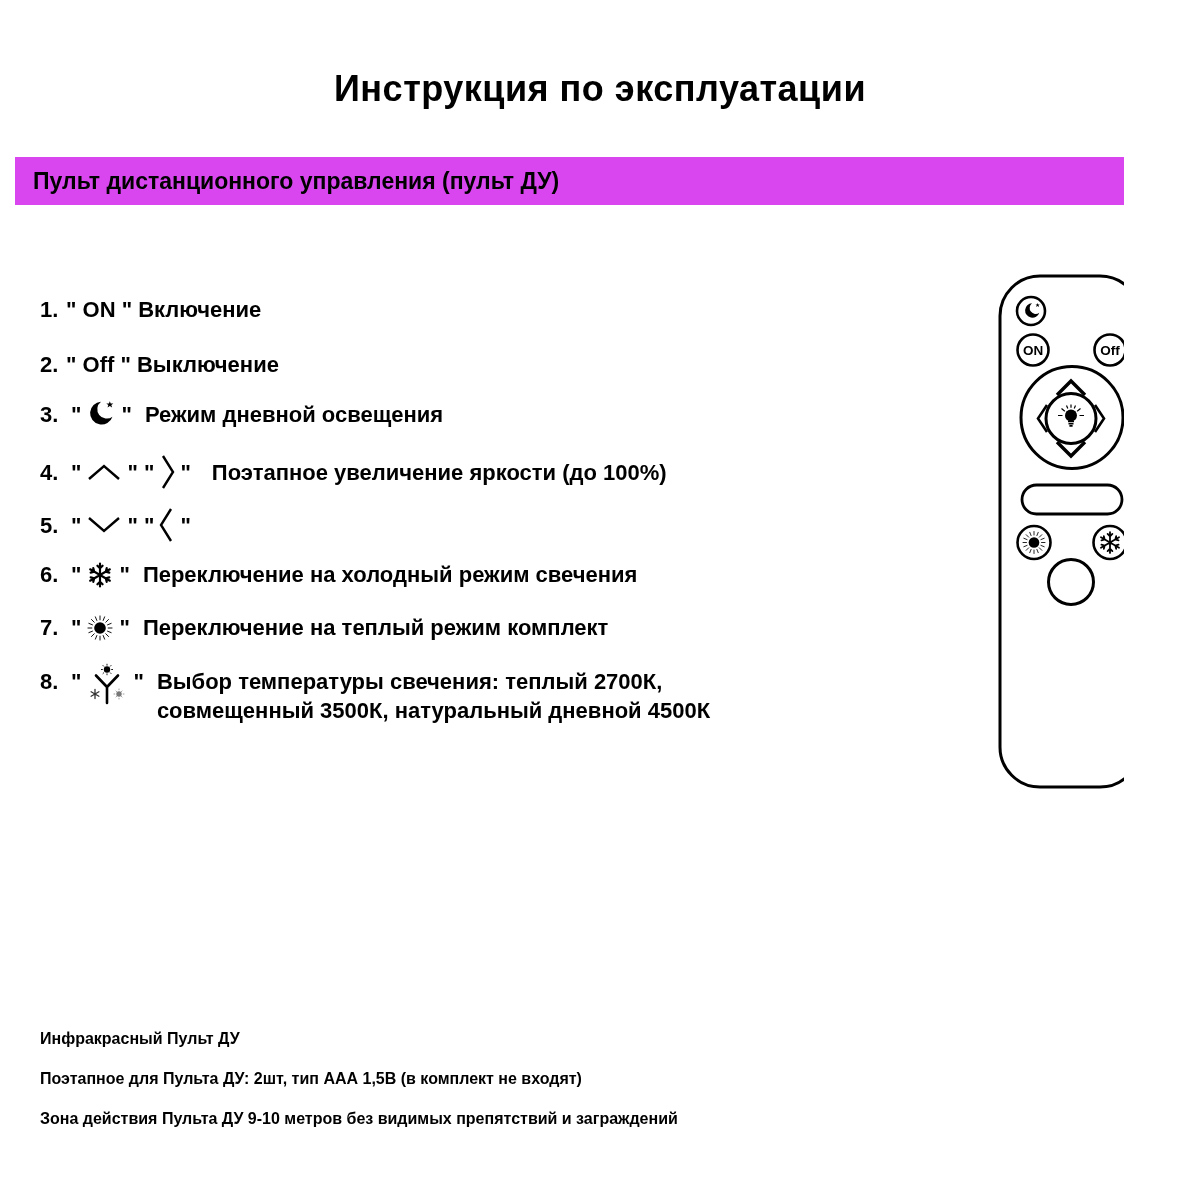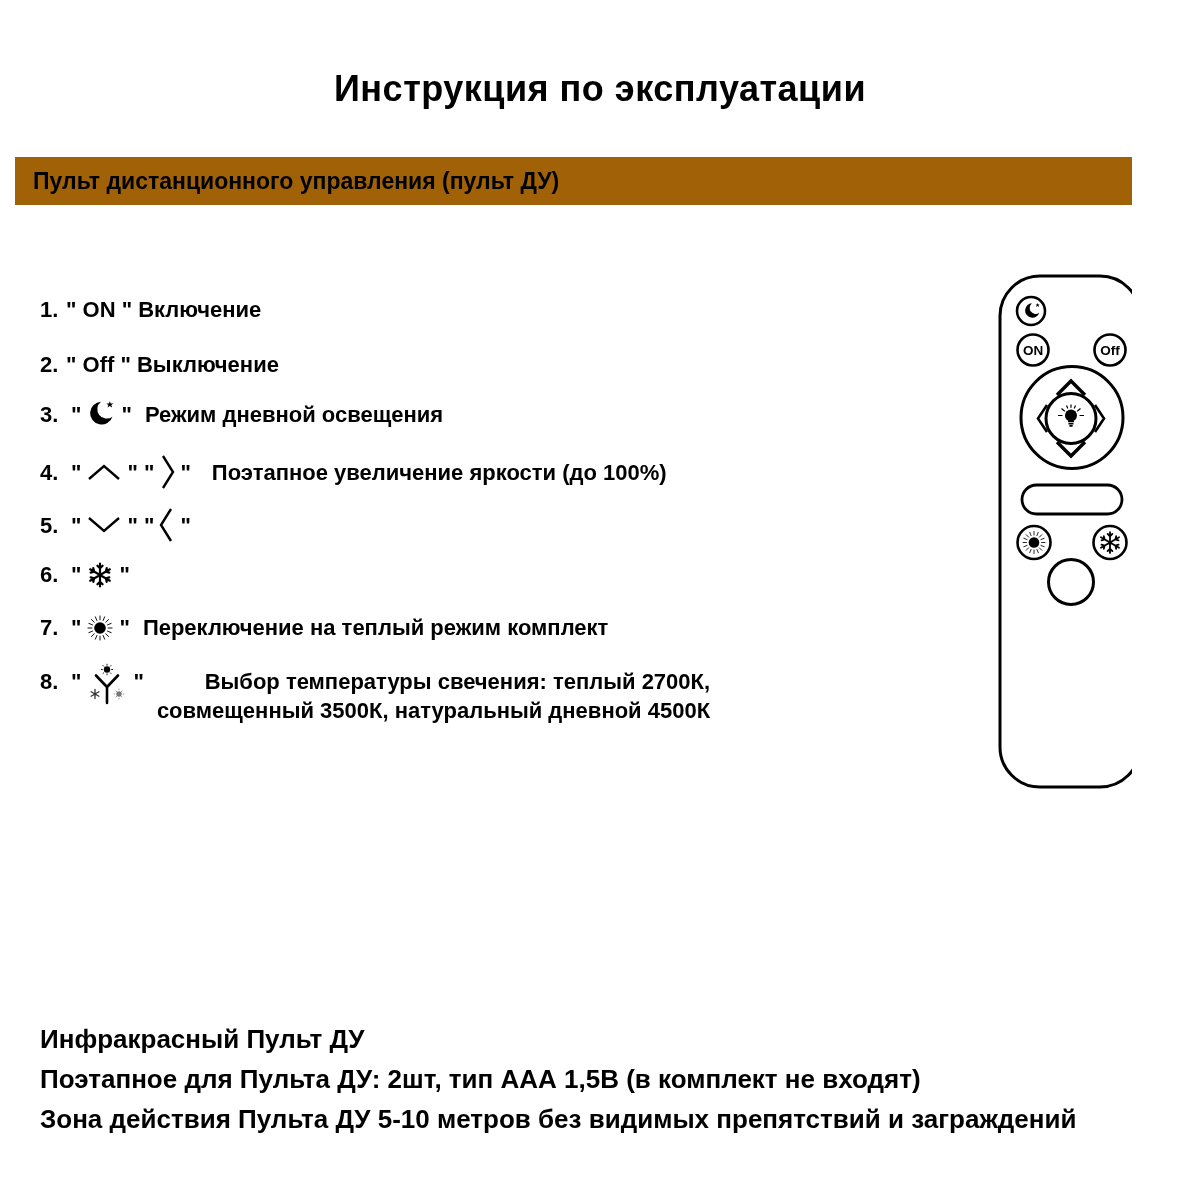--- a/index.html
+++ b/index.html
@@ -1,36 +1,36 @@
 <!DOCTYPE html>
 <html><head>
 <meta charset="utf-8">
 <style>
   html,body{margin:0;padding:0;background:#fff;}
   #page{position:relative;width:1124px;height:1200px;background:#fff;overflow:hidden;
-        font-family:"Liberation Sans",sans-serif;color:#000;padding-left:8px;}
+        font-family:"Liberation Sans",sans-serif;color:#000;}
   .title{position:absolute;top:68px;left:0;width:1200px;text-align:center;
          font-size:36px;font-weight:bold;letter-spacing:0.5px;}
-  .section-bar{position:absolute;left:15px;right:0;height:48px;background:#a16207;
+  .section-bar{position:absolute;left:15px;right:0;height:48px;background:#d946ef;
                display:flex;align-items:center;padding-left:18px;box-sizing:border-box;
                font-size:23px;font-weight:bold;}
   #bar-remote{top:157px;}
   #bar-tech{top:941px;}
   .item{position:absolute;left:40px;display:flex;align-items:center;
         font-size:22px;font-weight:bold;line-height:29px;white-space:nowrap;}
   .item .num{width:26px;flex:none;}
   .item .q{margin:0 5px;}
   .item .txt{margin-left:8px;}
   .item .txt2{margin-left:16px;}
   .icn{display:inline-flex;align-items:center;justify-content:center;flex:none;}
   .item8{align-items:flex-start;}
   .item8 .q{margin-top:0;}
   .item8 .icn{margin-top:-4px;}
-  .multiline{white-space:pre-line;text-align:right;}
-  .tech-line{position:absolute;left:40px;font-size:26px;font-weight:bold;line-height:30px;}
+  .multiline{white-space:pre-line;}
+  .tech-line{position:absolute;left:40px;font-size:16px;font-weight:bold;line-height:30px;}
   #tech-line-0{top:1024px;}
   #tech-line-1{top:1064px;}
   #tech-line-2{top:1104px;}
   #remote-illustration{position:absolute;left:990px;top:266px;text-align:right;}
   svg{display:block;}
 </style>
 </head>
 <body>
 
 <div id="page">
@@ -106,20 +106,21 @@
       <svg width="28" height="28" viewBox="-13.5 -13.5 27 27">
         <path d="M0,0 L0,11 M0,6.5 L2.5,9 M0,6.5 L-2.5,9
                  M0,0 L0,-11 M0,-6.5 L2.5,-9 M0,-6.5 L-2.5,-9
                  M0,0 L9.5,5.5 M5.6,3.25 L9,2.3 M5.6,3.25 L6.5,6.6
                  M0,0 L-9.5,5.5 M-5.6,3.25 L-9,2.3 M-5.6,3.25 L-6.5,6.6
                  M0,0 L-9.5,-5.5 M-5.6,-3.25 L-9,-2.3 M-5.6,-3.25 L-6.5,-6.6
                  M0,0 L9.5,-5.5 M5.6,-3.25 L9,-2.3 M5.6,-3.25 L6.5,-6.6" fill="none" stroke="#000" stroke-width="2.1" stroke-linecap="round"></path>
       </svg>
     </span>
     <span class="q">"</span>
+    <span class="txt">Переключение на холодный режим свечения</span>
   </div>
 
   <div class="item" style="top:613px">
     <span class="num">7.</span>
     <span class="q">"</span>
     <span class="icn">
       <svg width="28" height="28" viewBox="-13.5 -13.5 27 27">
         <circle cx="0" cy="0" r="5.6" fill="#000"></circle>
         <path d="M7.5,0 L12,0 M-7.5,0 L-12,0 M0,7.5 L0,12 M0,-7.5 L0,-12
                  M5.3,5.3 L8.5,8.5 M-5.3,5.3 L-8.5,8.5 M5.3,-5.3 L8.5,-8.5 M-5.3,-5.3 L-8.5,-8.5
@@ -213,15 +214,15 @@
         </g>
       </g>
 
       <circle cx="81" cy="316" r="22.5" fill="#fff" stroke="#000" stroke-width="3"></circle>
     </svg>
   </div>
 
 
   <div class="tech-line" id="tech-line-0">Инфракрасный Пульт ДУ</div>
   <div class="tech-line" id="tech-line-1">Поэтапное для Пульта ДУ: 2шт, тип ААА 1,5В (в комплект не входят)</div>
-  <div class="tech-line" id="tech-line-2">Зона действия Пульта ДУ 5-10 метров без видимых препятствий и заграждений</div>
+  <div class="tech-line" id="tech-line-2">Зона действия Пульта ДУ 9-10 метров без видимых препятствий и заграждений</div>
 
 </div>
 
 </body></html>

